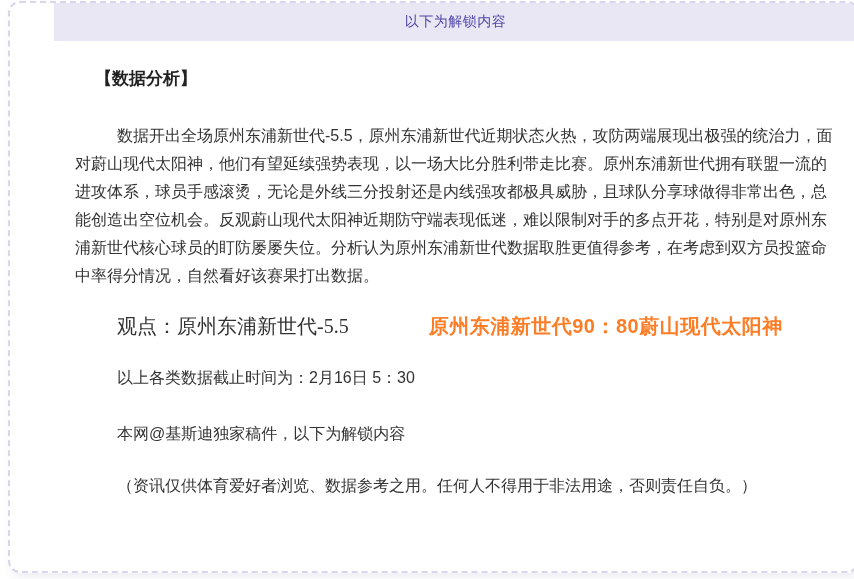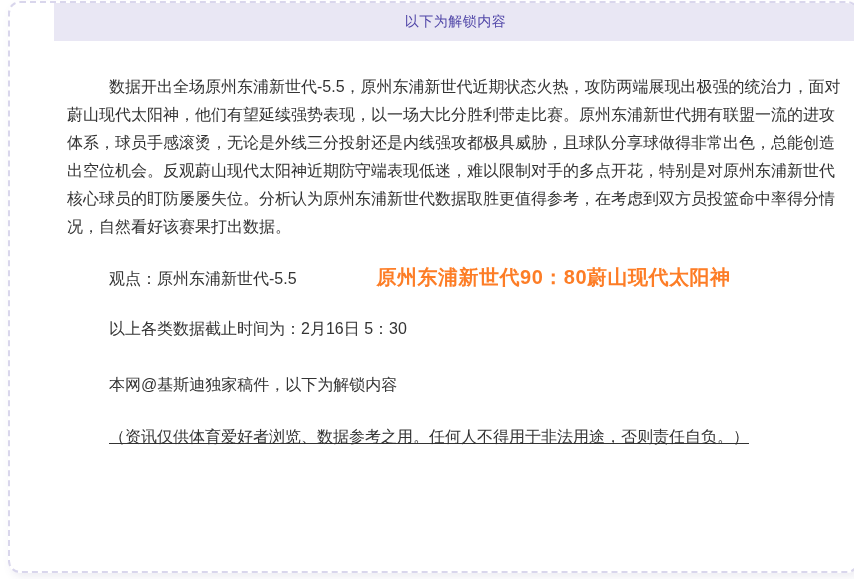--- a/index.html
+++ b/index.html
@@ -41,54 +41,56 @@
     font-size: 16px;
   }
   .section-title {
     margin: 27px 0 0 28px;
     font-size: 17px;
     font-weight: bold;
     color: #222222;
     line-height: 22px;
   }
   p {
-    margin: 0;
+    margin: 8px;
     line-height: 28px;
     text-indent: 42px;
   }
   .analysis {
     margin-top: 32px;
   }
   .viewpoint-row {
     margin-top: 22px;
     white-space: nowrap;
   }
   .viewpoint-text {
-    font-size: 16px;
+    font-size: 20px;
+    font-family: Liberation Serif, serif;
   }
   .score {
     display: inline-block;
     text-indent: 0;
     margin-left: 80px;
     font-size: 20px;
     font-weight: bold;
     color: var(--accent-orange, #fd7d26);
     letter-spacing: 0.5px;
   }
   .cutoff     { margin-top: 22px; }
   .copyright  { margin-top: 28px; }
-  .disclaimer { margin-top: 24px; text-decoration: underline; }
+  .disclaimer { margin-top: 24px; }
 </style>
 </head>
 <body>
 
 <div class="card">
   <div class="card-header">
     <span>以下为解锁内容</span>
   </div>
   <div class="card-body">
+    <h2 class="section-title">【数据分析】</h2>
     <p class="analysis">数据开出全场原州东浦新世代-5.5，原州东浦新世代近期状态火热，攻防两端展现出极强的统治力，面对蔚山现代太阳神，他们有望延续强势表现，以一场大比分胜利带走比赛。原州东浦新世代拥有联盟一流的进攻体系，球员手感滚烫，无论是外线三分投射还是内线强攻都极具威胁，且球队分享球做得非常出色，总能创造出空位机会。反观蔚山现代太阳神近期防守端表现低迷，难以限制对手的多点开花，特别是对原州东浦新世代核心球员的盯防屡屡失位。分析认为原州东浦新世代数据取胜更值得参考，在考虑到双方员投篮命中率得分情况，自然看好该赛果打出数据。</p>
     <p class="viewpoint-row"><span class="viewpoint-text">观点：原州东浦新世代-5.5</span><span class="score">原州东浦新世代90：80蔚山现代太阳神</span></p>
     <p class="cutoff">以上各类数据截止时间为：2月16日 5：30</p>
     <p class="copyright">本网@基斯迪独家稿件，以下为解锁内容</p>
     <p class="disclaimer">（资讯仅供体育爱好者浏览、数据参考之用。任何人不得用于非法用途，否则责任自负。）</p>
   </div>
 </div>
 
 </body></html>

